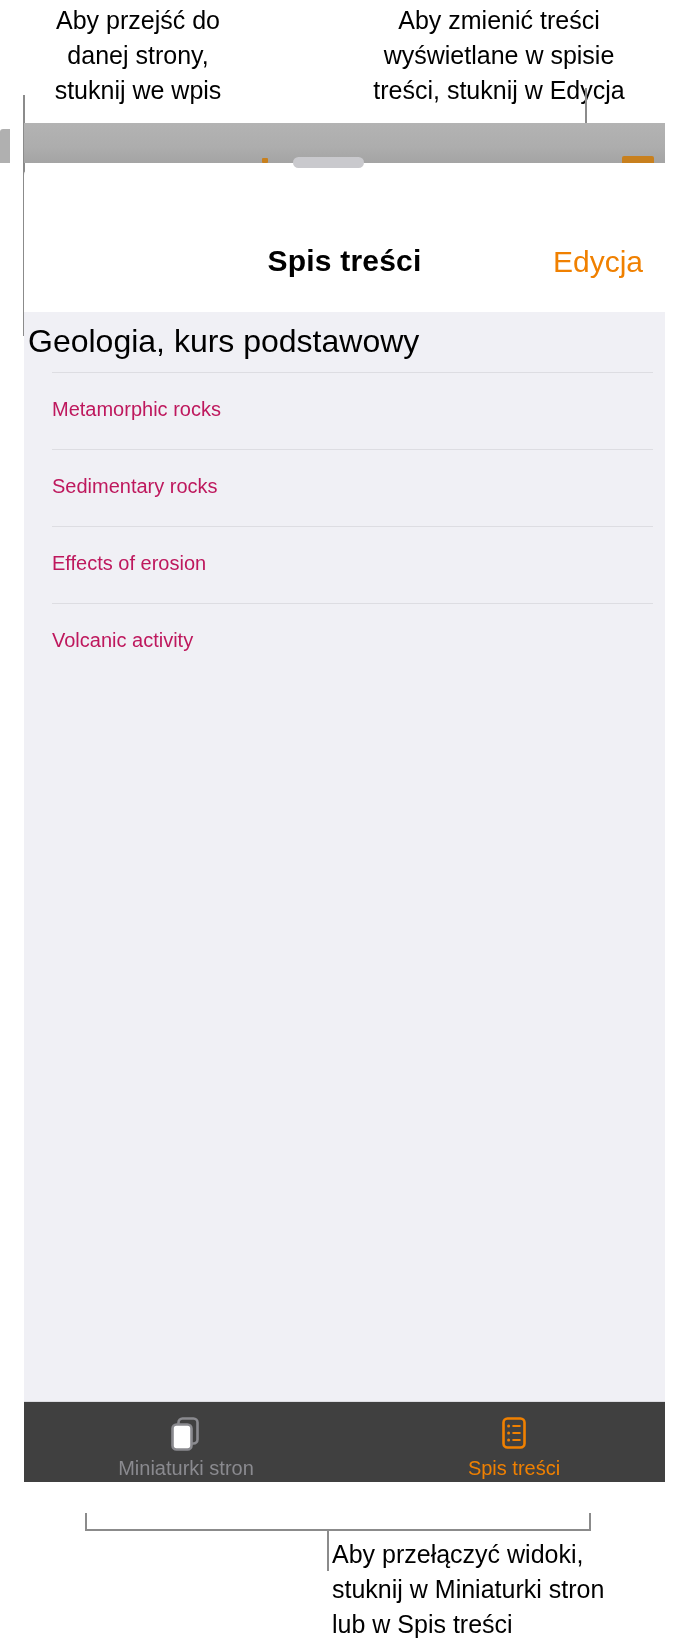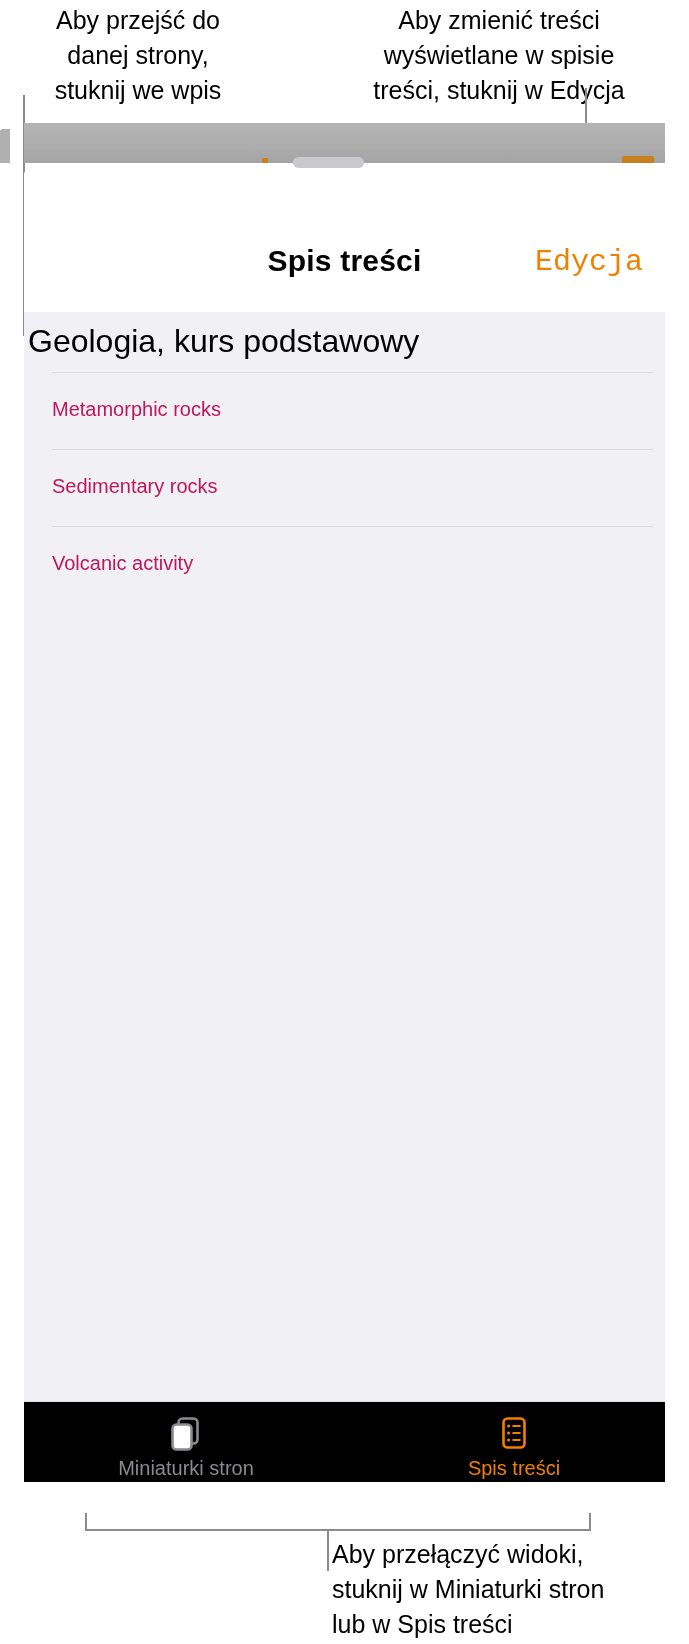--- a/index.html
+++ b/index.html
@@ -44,32 +44,32 @@
     background:#ffffff;border-radius:14px 14px 0 0;overflow:hidden;}
 
   #drag-handle{position:absolute;left:293px;top:157px;width:71px;height:11px;
     background:#c9c9cd;border-radius:6px;}
 
   
   #sheet-header{position:absolute;left:0;top:0;width:641px;height:149px;background:#ffffff;}
   #sheet-title{position:absolute;left:0;top:81px;width:641px;text-align:center;
     font-size:30px;font-weight:bold;color:#000;letter-spacing:.2px;}
   #edit-button{position:absolute;right:22px;top:82px;font-size:30px;color:#f08000;
-    cursor:pointer;font-family:Liberation Mono, monospace;}
+    cursor:pointer;}
 
   
   #list-area{position:absolute;left:0;top:149px;width:641px;height:1089px;background:#f0f0f5;}
   #section-header{position:absolute;left:4px;top:11px;font-size:32px;color:#000;}
   .toc-row{position:relative;height:77px;}
   .toc-row .sep{position:absolute;left:28px;top:0;width:601px;height:1px;background:#dddde2;}
   .toc-row .label{position:absolute;left:28px;top:26px;font-size:20px;color:#be185d;}
   #rows{position:absolute;left:0;top:60px;width:641px;}
 
   
-  #tabbar{position:absolute;left:0;top:1238px;width:641px;height:81px;background:#000000;
+  #tabbar{position:absolute;left:0;top:1238px;width:641px;height:81px;background:#404040;
     border-top:1px solid #dcdce1;}
   .tab{position:absolute;top:0;width:200px;height:80px;cursor:pointer;}
   #tab-thumbnails{left:62px;}
   #tab-toc{left:390px;}
   .tab .ico{position:absolute;left:50%;top:11px;transform:translateX(-50%);
     width:42px;height:42px;}
   .tab .tlabel{position:absolute;left:0;top:55px;width:100%;text-align:center;font-size:20px;}
   #tab-thumbnails .tlabel{color:#8a8a8f;}
   #tab-toc .tlabel{color:#f08000;}
 </style>
@@ -106,20 +106,24 @@
         <div class="toc-row">
           <div class="sep"></div>
           <div class="label">Metamorphic rocks</div>
         </div>
         <div class="toc-row">
           <div class="sep"></div>
           <div class="label">Sedimentary rocks</div>
         </div>
         <div class="toc-row">
           <div class="sep"></div>
+          <div class="label">Effects of erosion</div>
+        </div>
+        <div class="toc-row">
+          <div class="sep"></div>
           <div class="label">Volcanic activity</div>
         </div>
       </div>
   </div>
 
   <div id="tabbar">
 
     <div class="tab" id="tab-thumbnails">
       <span class="ico">
         <svg width="42" height="42" viewBox="0 0 42 42">

